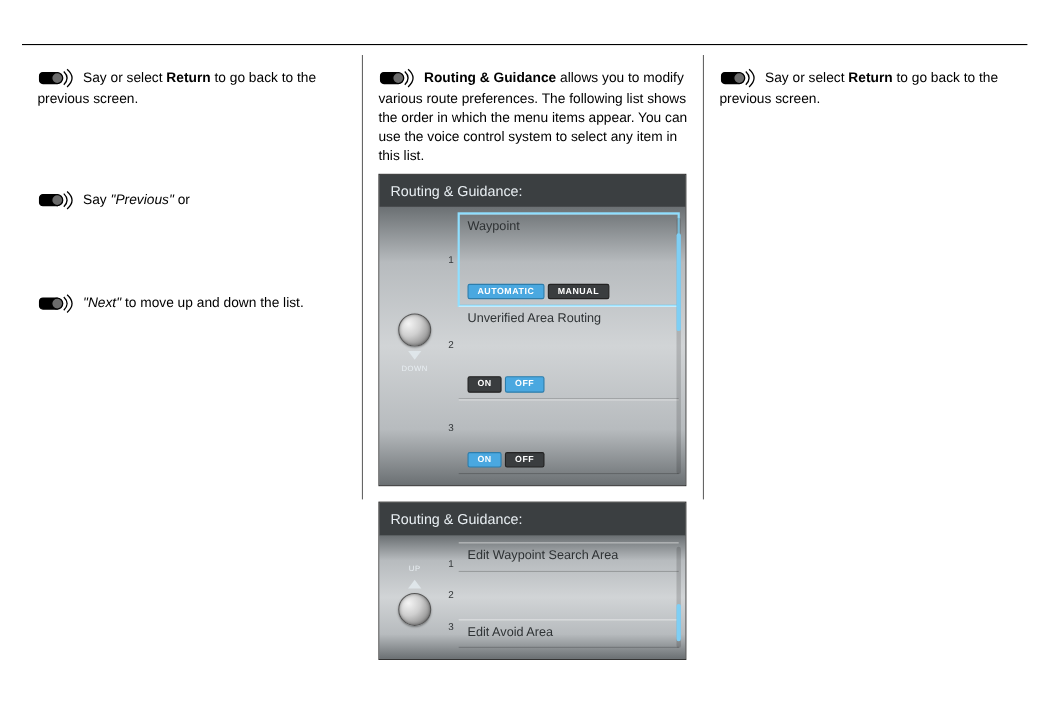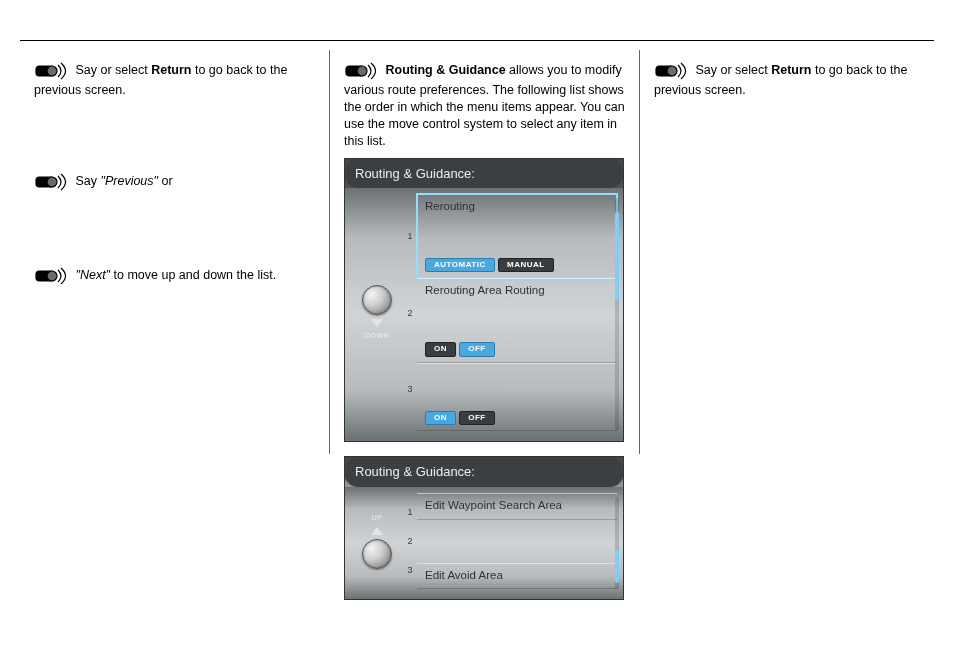--- a/index.html
+++ b/index.html
@@ -51,21 +51,20 @@
     background: linear-gradient(180deg, #444 0%, #555 14%, #8a8f92 18%, #c2c7c9 40%, #a9aeb1 70%, #7b8083 100%);
     font-family: Verdana, Arial, sans-serif;
     color: #fff;
   }
   .panel-header {
     background: #3b3f41;
     color: #e8eef2;
     font-size: 13px;
     font-weight: 300;
     padding: 6px 10px;
-    border-radius: 13px;
   }
   .panel-body {
     display: flex;
     align-items: stretch;
     padding: 6px 6px 10px 6px;
     min-height: 112px;
     background: linear-gradient(180deg,#6b7073 0%,#b7bbbe 20%,#d1d4d6 50%,#b7bbbe 80%,#6b7073 100%);
     position: relative;
   }
   .knob-col {
@@ -210,47 +209,47 @@
           <svg viewBox="0 0 34 22">
             <g fill="none" stroke="#000" stroke-width="1.2">
               <rect x="2" y="6" width="18" height="10" rx="3" fill="#000"></rect>
               <circle cx="18" cy="11" r="5" fill="#6b6b6b"></circle>
               <path d="M24 5 q6 6 0 12"></path>
               <path d="M27 3 q9 8 0 16"></path>
             </g>
           </svg>
         </span>
         <span class="say-text">
-          <span class="bold">Routing &amp; Guidance</span><span> allows you to modify various route preferences.</span><span> The following list shows the order in which the menu items appear. You can use the move control system to select any item in this list.</span>
+          <span class="bold">Routing &amp; Guidance</span><span> allows you to modify various route preferences.</span><span> The following list shows the order in which the menu items appear. You can use the voice control system to select any item in this list.</span>
         </span>
       </div>
 
       <div class="panel">
         <div class="panel-header">Routing &amp; Guidance:</div>
         <div class="panel-body">
           <div class="knob-col">
             <div class="knob"></div>
             <div class="arrow-down"></div>
             <div class="tiny-label">DOWN</div>
           </div>
           <div class="nums-col">
             <span>1</span>
             <span>2</span>
             <span>3</span>
           </div>
           <div class="items-col">
             <div class="item highlight">
-              <div>Rerouting</div>
+              <div>Waypoint</div>
               <div class="pill-row">
                 <span class="pill blue">AUTOMATIC</span>
                 <span class="pill dark">MANUAL</span>
               </div>
             </div>
             <div class="item">
-              <div>Rerouting Area Routing</div>
+              <div>Unverified Area Routing</div>
               <div class="pill-row">
                 <span class="pill dark">ON</span>
                 <span class="pill blue">OFF</span>
               </div>
             </div>
             <div class="item">
               <div class="pill-row">
                 <span class="pill blue">ON</span>
                 <span class="pill dark">OFF</span>
               </div>

